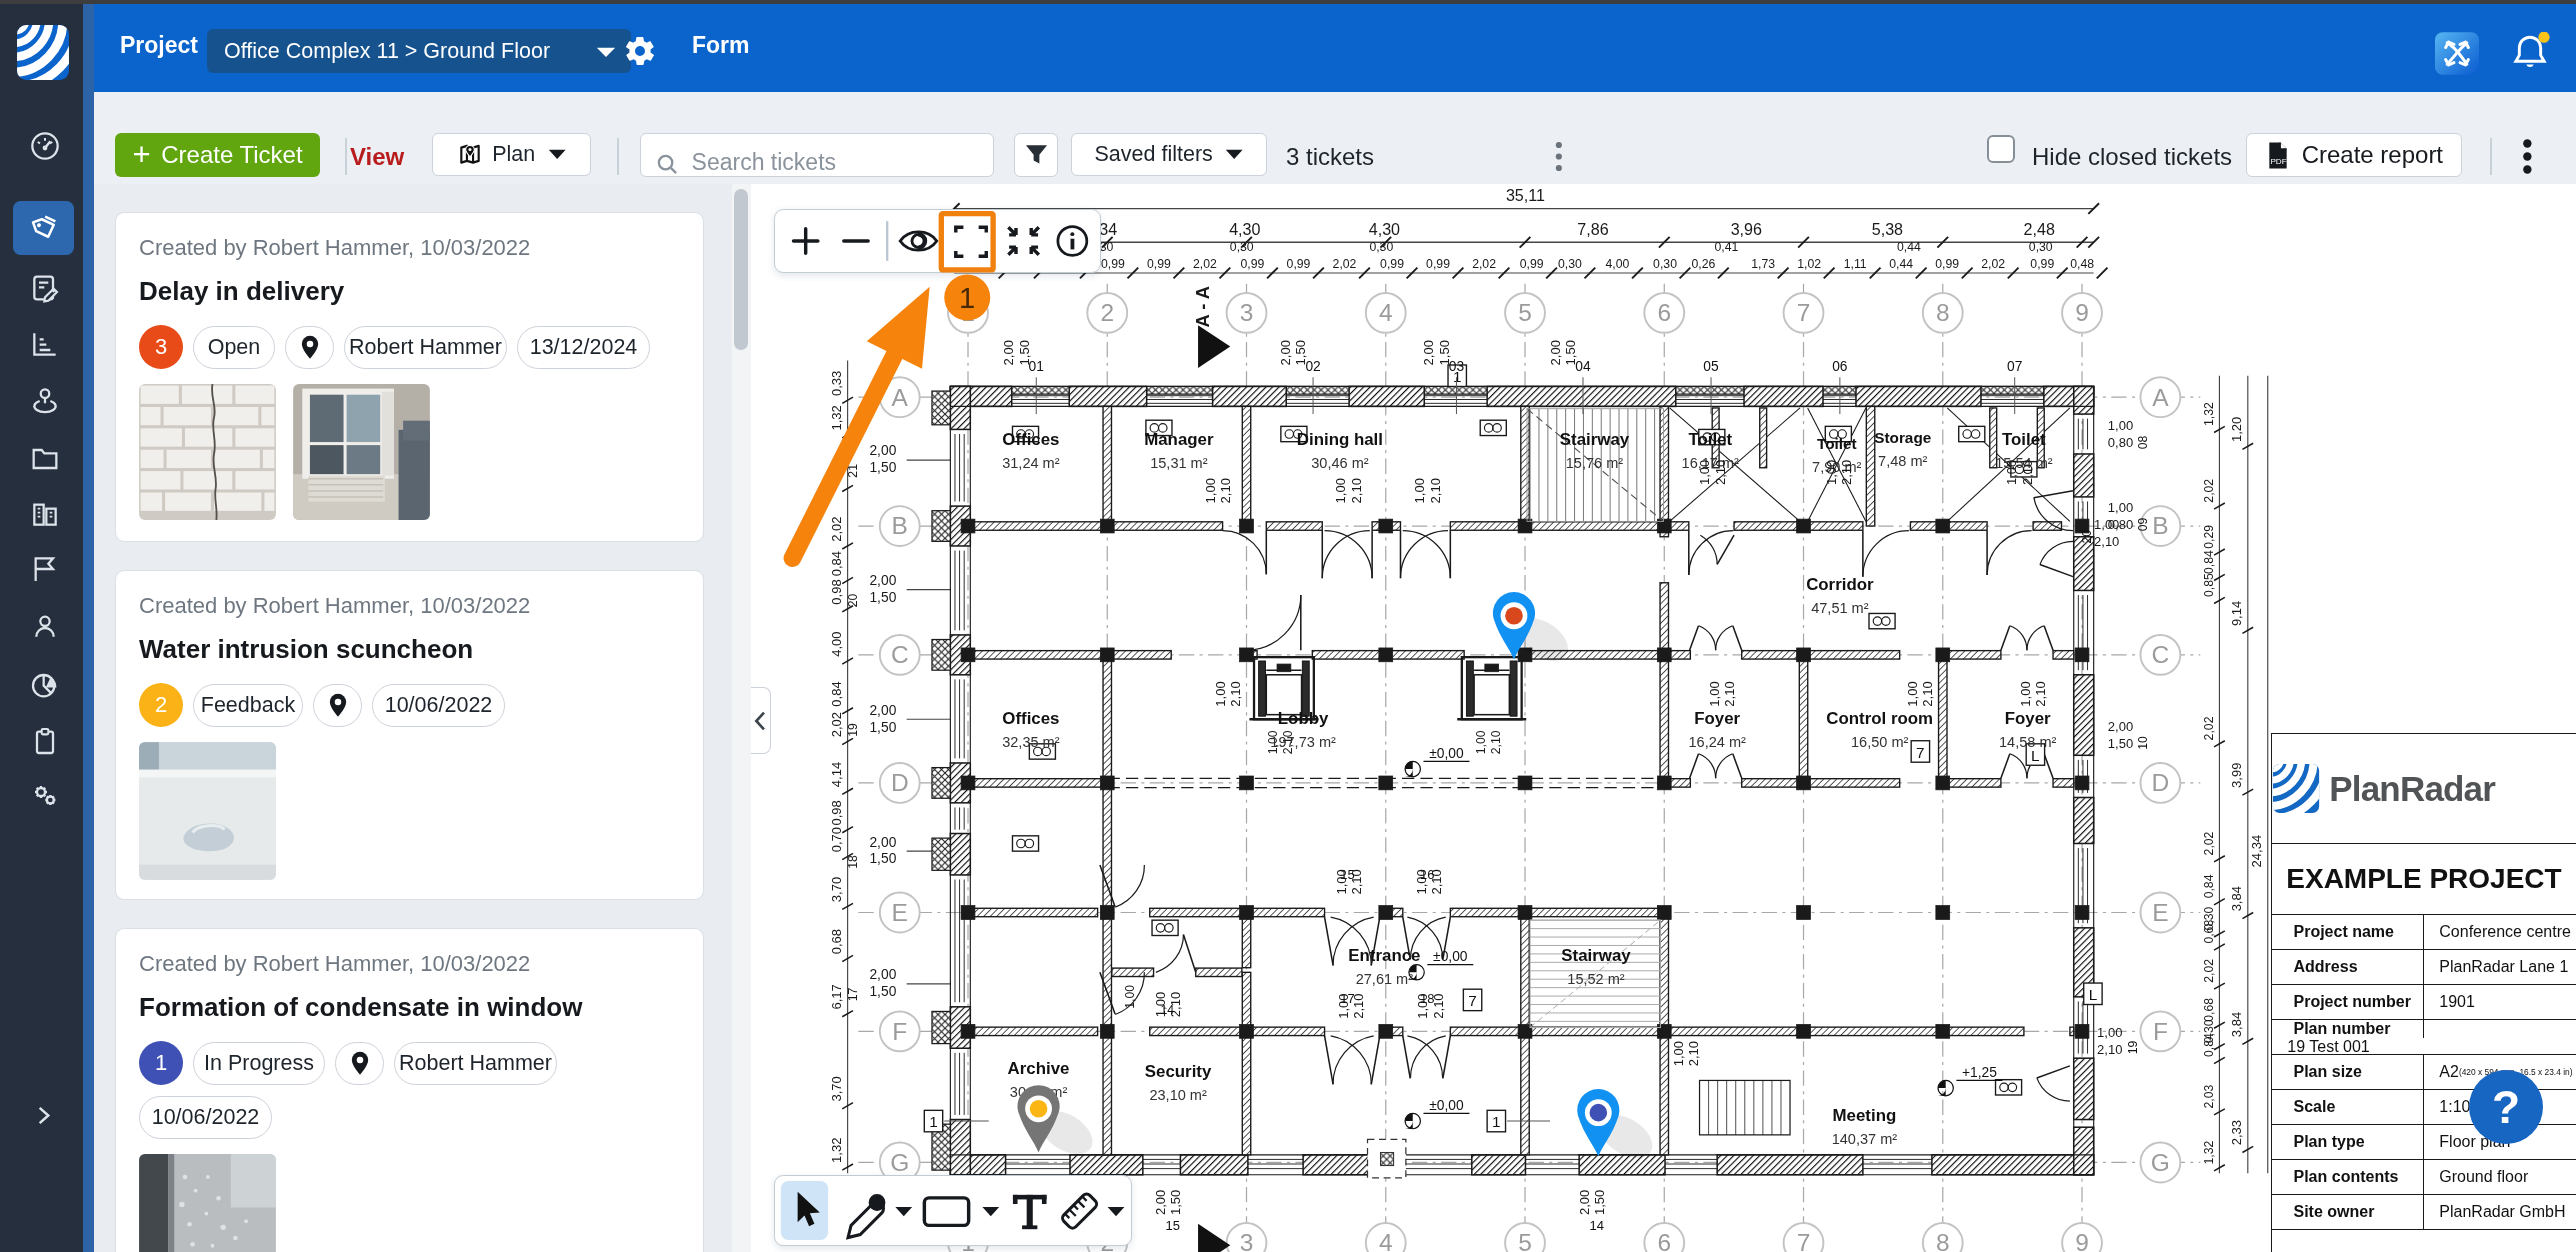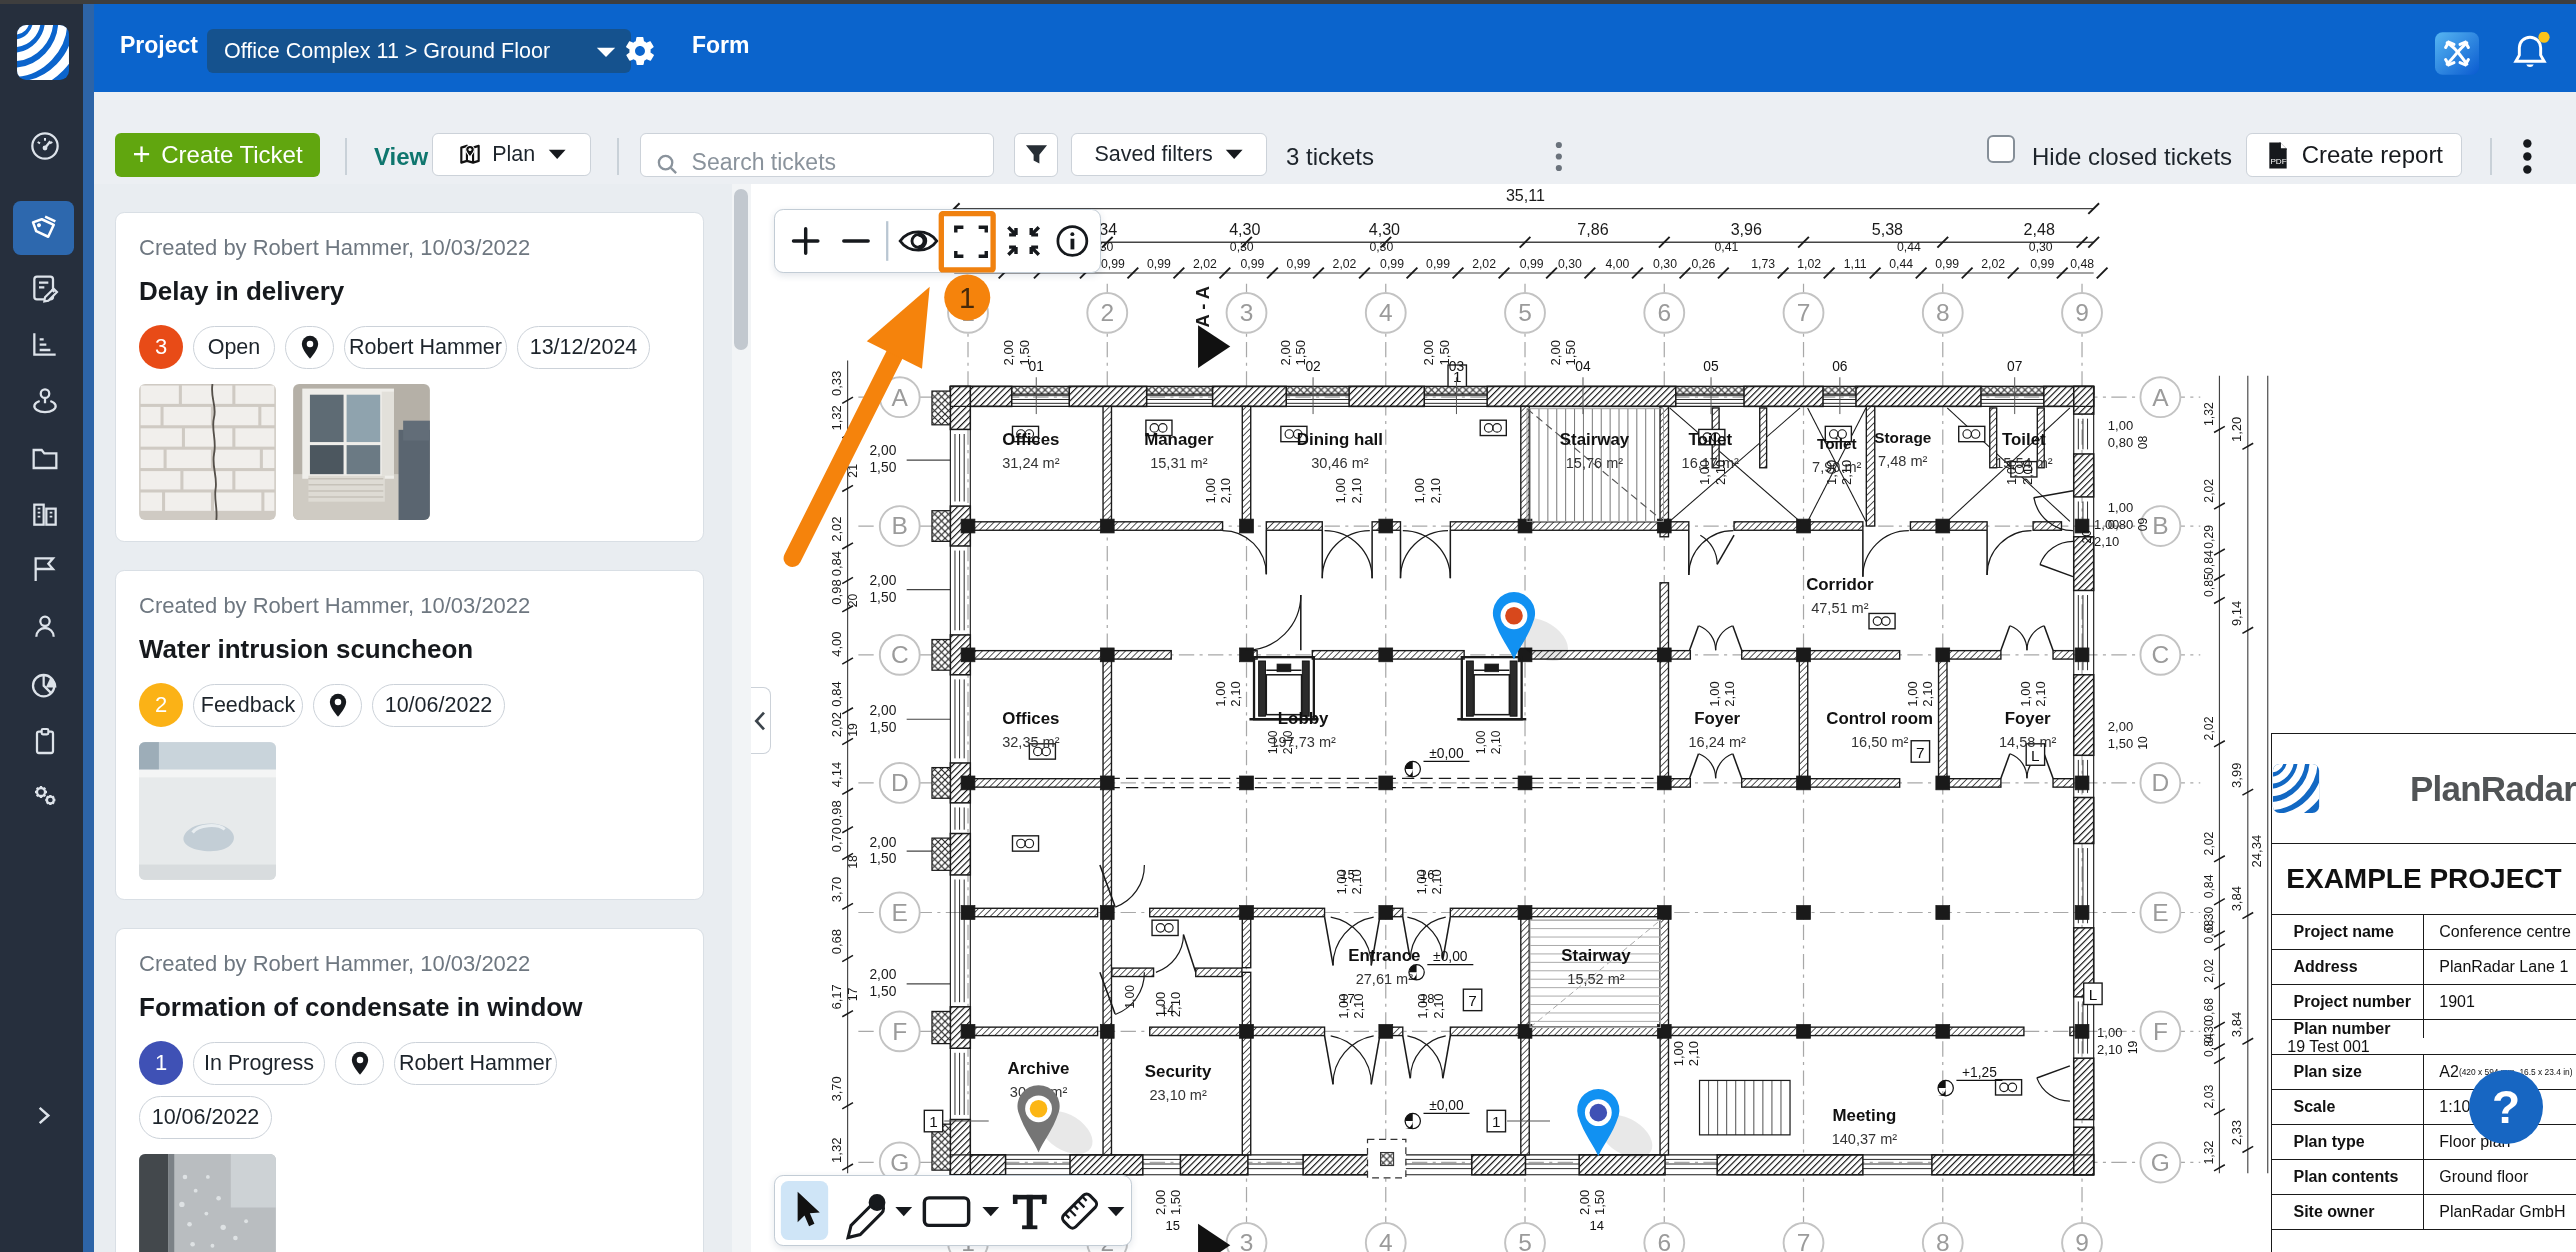--- a/index.html
+++ b/index.html
@@ -66,21 +66,21 @@
 <svg class="abs" style="left:2510px;top:32px;" width="40" height="41" viewBox="0 0 30 30">
  <path d="M15,3.5 a8,8 0 0 1 8,8 v5.5 l2.6,4.5 H4.4 l2.6,-4.5 v-5.5 a8,8 0 0 1 8,-8z" fill="none" stroke="#fff" stroke-width="2.2"></path>
  <path d="M12.2,24 a3,3 0 0 0 5.6,0 z" fill="#fff"></path>
  <circle cx="25.5" cy="3.5" r="4.2" fill="#fcc419"></circle>
 </svg>
 
 <div class="abs" style="left:94px;top:92px;width:2482px;height:92px;background:#eceff3;"></div>
 <div class="abs" style="left:115px;top:133px;width:205px;height:44px;background:#61a60f;border-radius:6.1px;color:#fff;font-size:24px;display:flex;align-items:center;justify-content:center;">
  <span style="font-size:31px;margin-right:10.7px;font-weight:400;line-height:0;">+</span> Create Ticket</div>
 <div class="abs" style="left:345px;top:138px;width:1.5px;height:37px;background:#c9d1d8;"></div>
-<div class="abs" style="left:374px;top:143px;font-size:24px;font-weight:bold;color:#0f766e;">View</div>
+<div class="abs" style="left:350px;top:143px;font-size:24px;font-weight:bold;color:#b91c1c;">View</div>
 <div class="abs pill" style="left:432px;top:133px;width:159px;border-radius:6.1px;padding:0 14px;">
  <svg width="26" height="24.5" viewBox="0 0 24 24" style="margin-right:9.2px;">
         <path fill="none" stroke="#111" stroke-width="2.1" stroke-linejoin="round" d="M3.5,5.5 L9,3.8 15,5.5 20.5,3.8 V18.5 L15,20.2 9,18.5 3.5,20.2 Z M9,3.8 V18.5 M15,5.5 V20.2"></path>
         <path d="M12,14.5 c2.8,-3.4 4.2,-5.2 4.2,-7 a4.2,4.2 0 1 0 -8.4,0 c0,1.8 1.4,3.6 4.2,7 z" fill="#111" stroke="#fff" stroke-width="1"></path>
         <circle cx="12" cy="7.4" r="1.5" fill="#fff"></circle>
       </svg>
  Plan
  <svg width="18.4" height="10.7" style="margin-left:12.3px;" viewBox="0 0 24 14">
         <path d="M1,1 L12,13 L23,1 Z" fill="#16191d"></path>
       </svg>
@@ -1210,21 +1210,21 @@
 </svg>
 
 <svg class="abs" style="left:751px;top:184px;width:1825px;height:1069px;" viewBox="980 240 2380 1394">
  <line x1="1034" y1="728" x2="1167" y2="463" stroke="#f5830c" stroke-width="23" stroke-linecap="round"></line>
  <path d="M1213,374 L1131,445 L1203,481 Z" fill="#f5830c"></path>
  <circle cx="1262" cy="388" r="30" fill="#f5830c"></circle>
  <text x="1262" y="402" font-size="38" fill="#47290a" text-anchor="middle" font-family="Liberation Sans">1</text>
 </svg>
 
 <div class="abs" style="left:2271px;top:733px;width:305px;height:537px;background:#fff;border:1.5px solid #1a1a1a;border-right:none;">
- <div style="height:110px;display:flex;align-items:center;justify-content:space-between;border-bottom:1.5px solid #1a1a1a;">
+ <div style="height:110px;display:flex;align-items:center;justify-content:flex-start;border-bottom:1.5px solid #1a1a1a;">
   <svg width="48" height="49" viewBox="0 0 68 72" style="margin-right:9.2px;">
    <rect width="68" height="72" rx="10" fill="#1268c3"></rect>
    <clipPath id="lc2">
             <rect width="68" height="72" rx="10"></rect>
           </clipPath>
    <g clip-path="url(#lc2)" fill="none" stroke="#fff">
     <path d="M-2,8 A14,15 0 0 0 12,-6" stroke-width="9"></path>
     <path d="M-4,24 A30,31 0 0 0 26,-8" stroke-width="10"></path>
     <path d="M-6,42 A48,49 0 0 0 42,-10" stroke-width="11"></path>
     <path d="M-6,62 A66,68 0 0 0 60,-8" stroke-width="12"></path>

